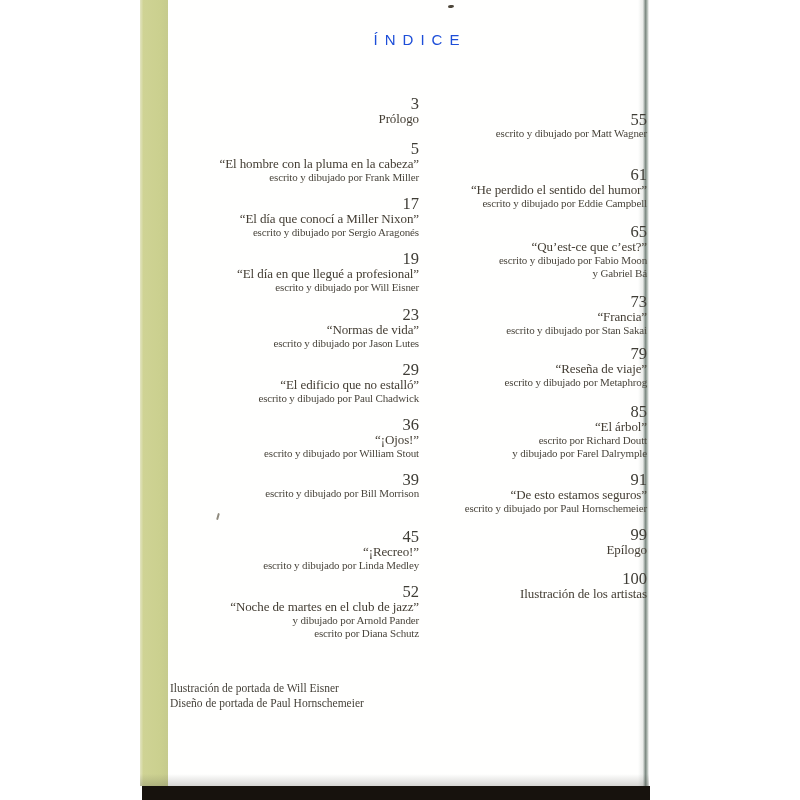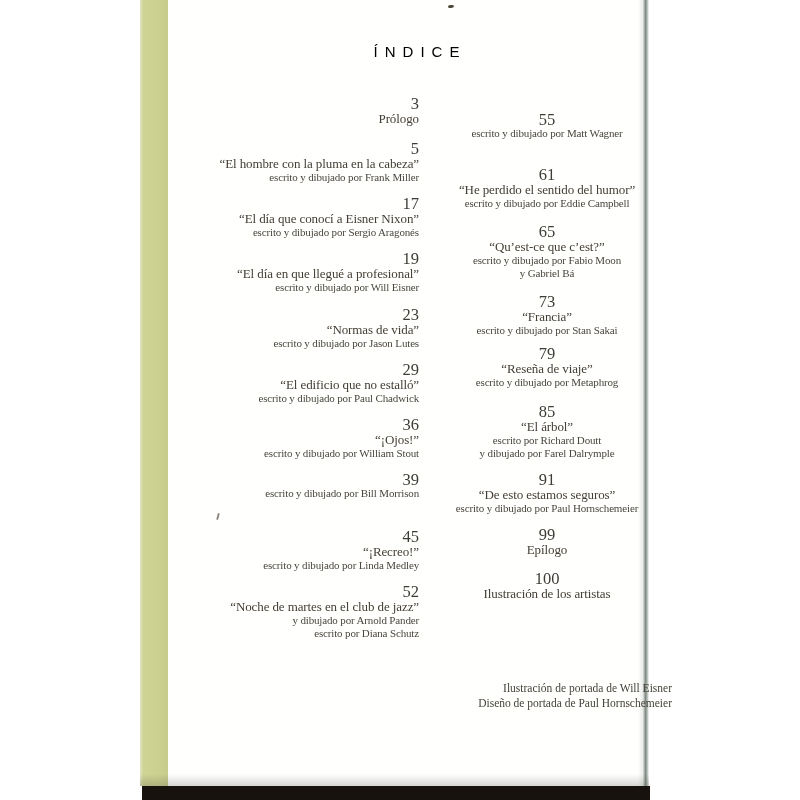--- a/index.html
+++ b/index.html
@@ -12,31 +12,31 @@
          background:linear-gradient(to right,#e3e5c2 0%,#cfd394 12%,#cbd08f 70%,#c6cb8d 100%);}
   .page-edge{position:absolute;left:638px;top:0;width:12px;height:786px;
          background:linear-gradient(to right,rgba(140,152,145,0) 0%,rgba(140,152,145,0.18) 40%,
                     #7e8b84 62%,#a9b3ac 75%,rgba(255,255,255,0.9) 92%,#ffffff 100%);}
   .bottom-shadow{position:absolute;left:140px;top:774px;width:509px;height:12px;
          background:linear-gradient(to bottom,rgba(70,68,60,0) 0%,rgba(70,68,60,0.22) 100%);}
   .bottom-bar{position:absolute;left:142px;top:786px;width:508px;height:14px;background:#17120d;}
   
   .indice{position:absolute;left:170px;top:31px;width:500px;text-align:center;
           font-family:"Liberation Sans","DejaVu Sans",sans-serif;
-          font-size:15px;font-weight:400;letter-spacing:7px;color:#000000;margin-top:12px;}
+          font-size:15px;font-weight:400;letter-spacing:7px;color:#1d4ed8;}
   
   .col{position:absolute;top:0;height:786px;}
   .col-left{left:170px;width:249px;text-align:right;}
-  .col-right{left:447px;width:200px;text-align:center;}
+  .col-right{left:447px;width:200px;text-align:right;}
   .entry{position:absolute;width:100%;}
   .num{font-size:16.5px;line-height:15px;color:#3e3c35;}
   .title{font-size:13px;line-height:15px;letter-spacing:-0.1px;}
   .credit{font-size:11px;line-height:12.5px;letter-spacing:-0.15px;color:#4a463d;}
   
-  .footer{position:absolute;left:170px;top:681px;width:502px;text-align:right;
+  .footer{position:absolute;left:170px;top:681px;width:502px;text-align:left;
           font-size:11.5px;line-height:14.5px;color:#46423a;}
   
   .speck1{position:absolute;left:448px;top:5px;width:6px;height:3px;background:#4d463a;
           border-radius:45%;transform:rotate(-8deg);}
   .speck2{position:absolute;left:217px;top:513px;width:2px;height:7px;background:#8f8a7e;
           transform:rotate(16deg);border-radius:1px;}
 </style>
 </head>
 <body>
 
@@ -54,21 +54,21 @@
       <div class="num">3</div>
       <div class="title">Prólogo</div>
     </div>
     <div class="entry" style="top:141px">
       <div class="num">5</div>
       <div class="title">“El hombre con la pluma en la cabeza”</div>
       <div class="credit">escrito y dibujado por Frank Miller</div>
     </div>
     <div class="entry" style="top:196px">
       <div class="num">17</div>
-      <div class="title">“El día que conocí a Eisner Nixon”</div>
+      <div class="title">“El día que conocí a Miller Nixon”</div>
       <div class="credit">escrito y dibujado por Sergio Aragonés</div>
     </div>
     <div class="entry" style="top:251px">
       <div class="num">19</div>
       <div class="title">“El día en que llegué a profesional”</div>
       <div class="credit">escrito y dibujado por Will Eisner</div>
     </div>
     <div class="entry" style="top:307px">
       <div class="num">23</div>
       <div class="title">“Normas de vida”</div>

